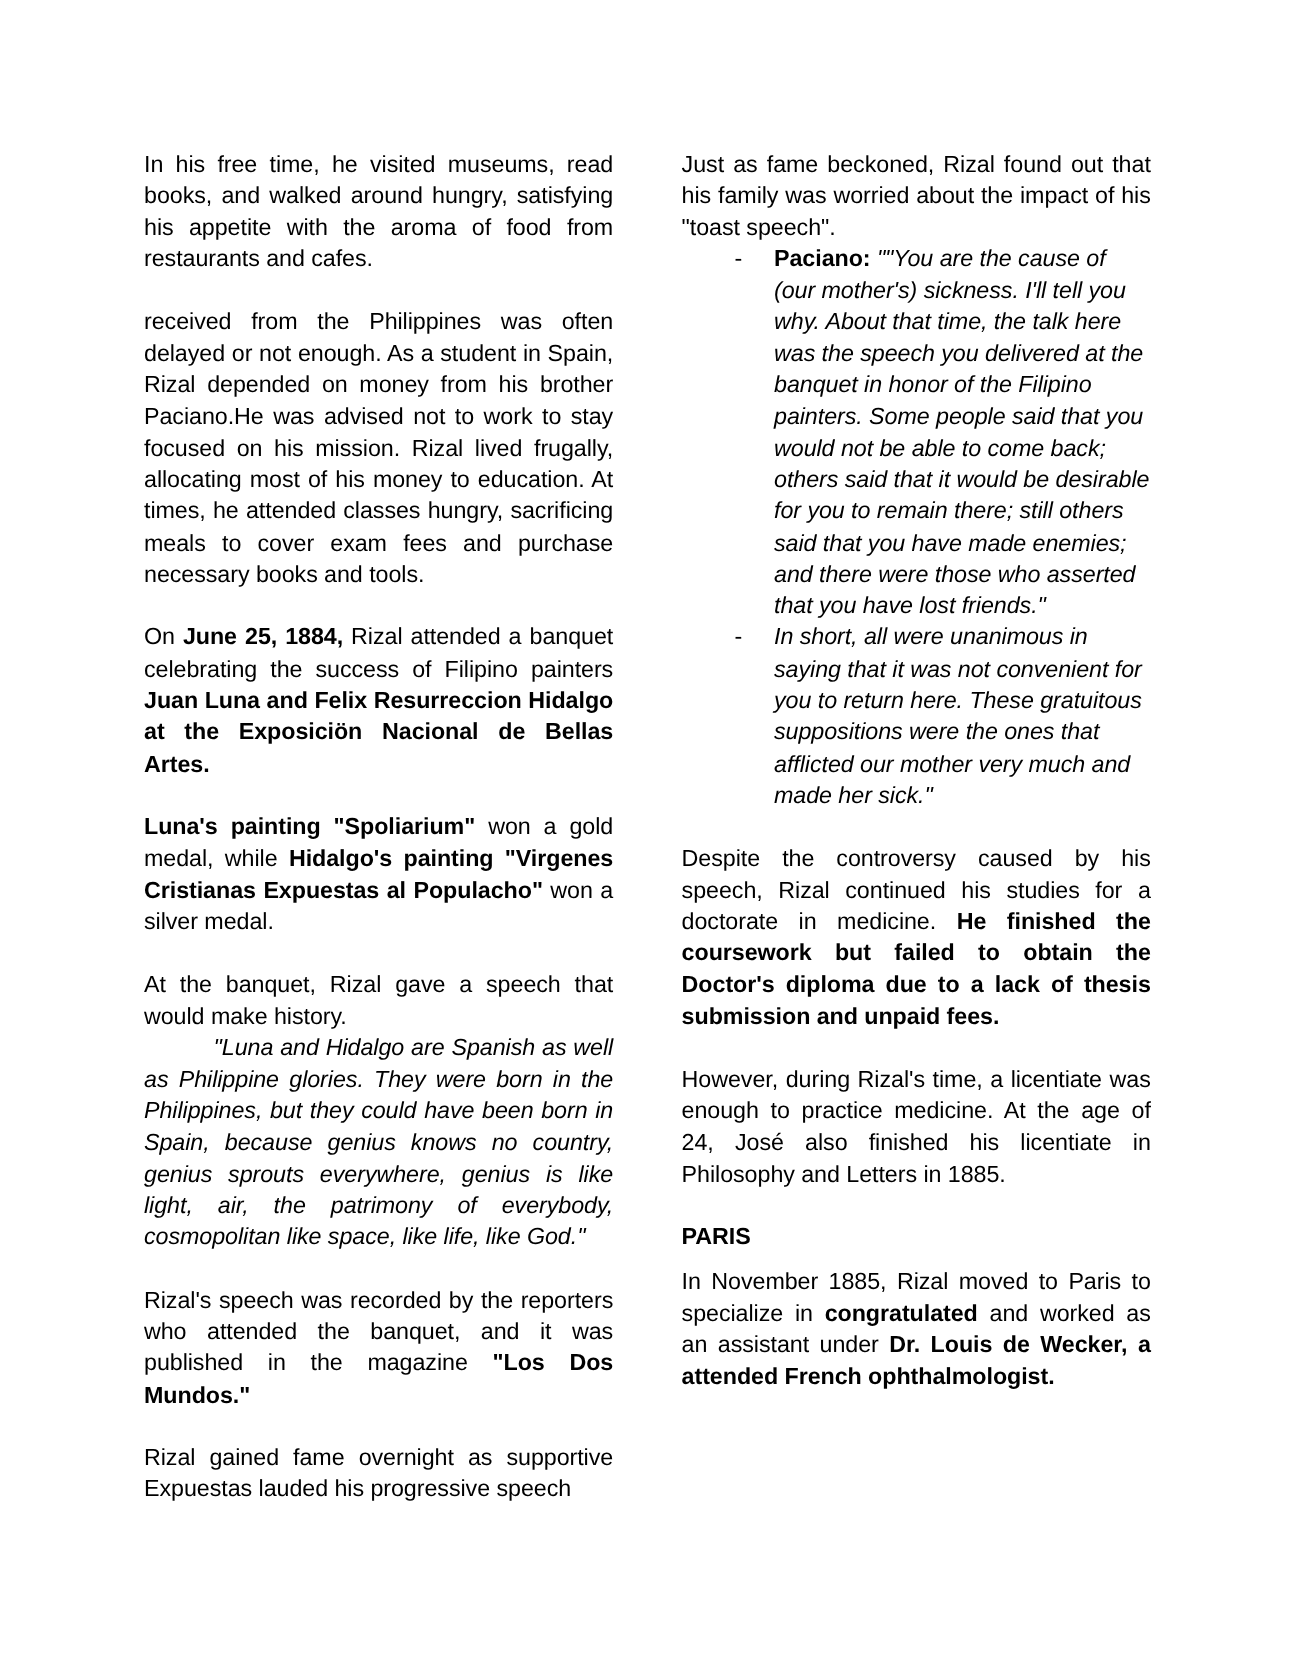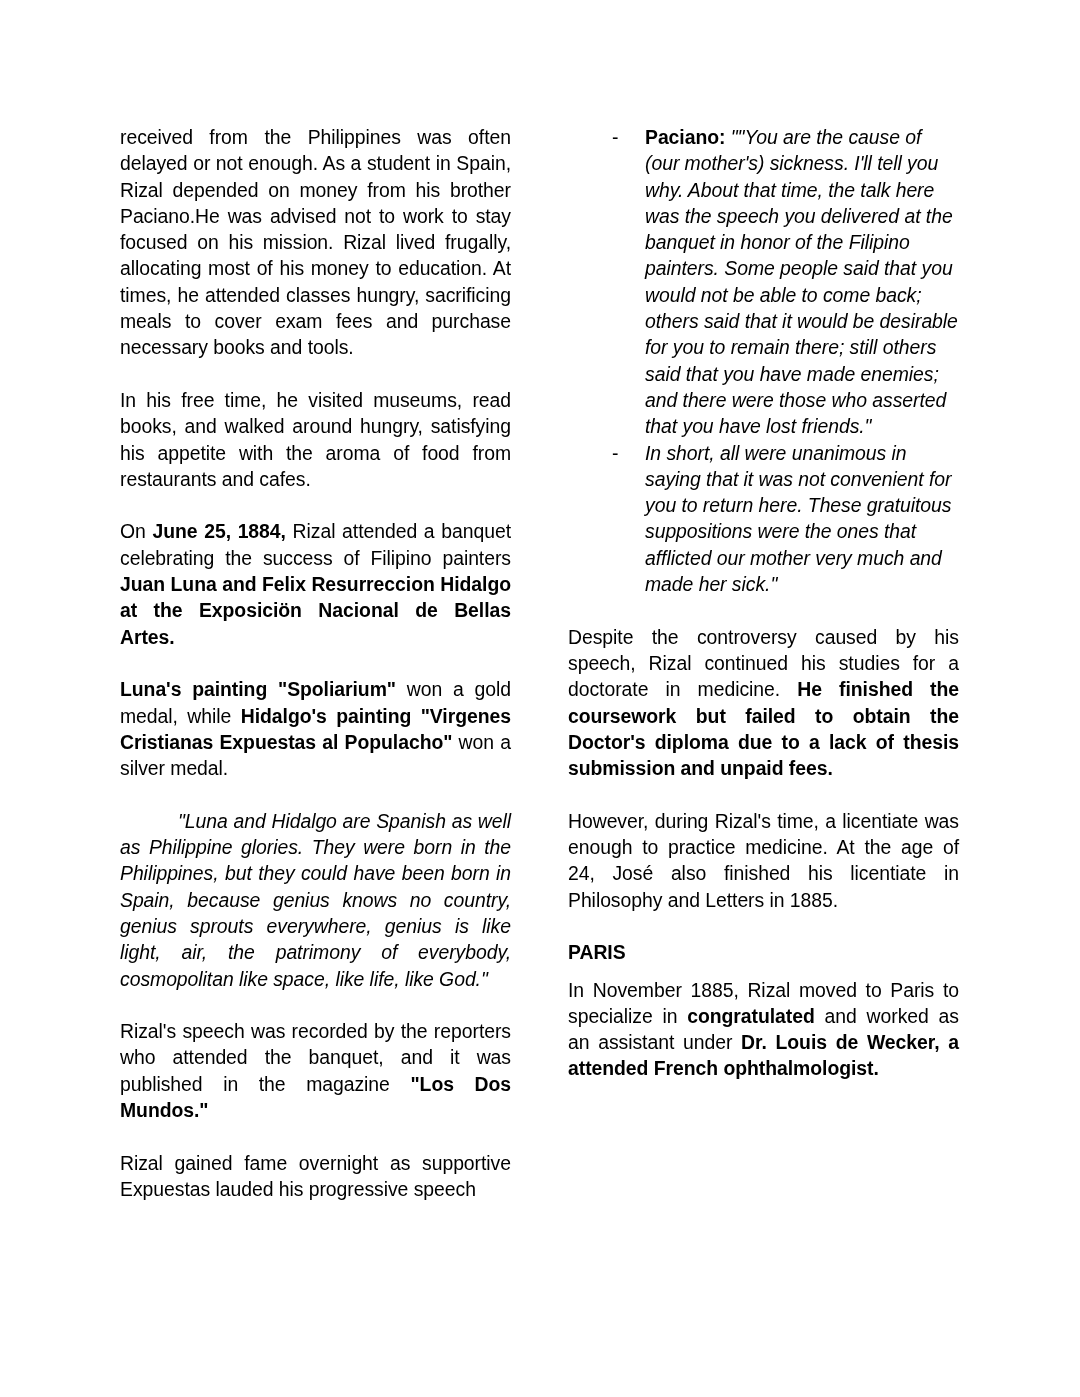--- a/index.html
+++ b/index.html
@@ -90,46 +90,48 @@
   }
 </style>
 </head>
 <body>
 
 <div class="page">
   <div class="columns">
 
     <div class="col">
 
+      <p>In his free time, he visited museums, read books, and walked around hungry, satisfying his appetite with the aroma of food from restaurants and cafes.</p>
+
       <p>received from the Philippines was often delayed or not enough. As a student in Spain, Rizal depended on money from his brother Paciano.He was advised not to work to stay focused on his mission. Rizal lived frugally, allocating most of his money to education. At times, he attended classes hungry, sacrificing meals to cover exam fees and purchase necessary books and tools.</p>
-
-      <p>In his free time, he visited museums, read books, and walked around hungry, satisfying his appetite with the aroma of food from restaurants and cafes.</p>
 
       <p>
         <span>On </span><b>June 25, 1884,</b><span> Rizal attended a banquet celebrating the success of Filipino painters </span><b>Juan Luna and Felix Resurreccion Hidalgo at the Exposiciön Nacional de Bellas Artes.</b>
       </p>
 
       <p>
         <b>Luna's painting "Spoliarium"</b><span> won a gold medal, while </span><b>Hidalgo's painting "Virgenes Cristianas Expuestas al Populacho"</b><span> won a silver medal.</span>
       </p>
 
+      <p class="tight">At the banquet, Rizal gave a speech that would make history.</p>
 
       <p class="quote">"Luna and Hidalgo are Spanish as well as Philippine glories. They were born in the Philippines, but they could have been born in Spain, because genius knows no country, genius sprouts everywhere, genius is like light, air, the patrimony of everybody, cosmopolitan like space, like life, like God."</p>
 
       <p>
         <span>Rizal's speech was recorded by the reporters who attended the banquet, and it was published in the magazine </span><b>"Los Dos Mundos."</b>
       </p>
 
       <p class="tight">Rizal gained fame overnight as supportive Expuestas lauded his progressive speech</p>
 
     </div>
 
     <div class="col">
 
 
+      <p class="tight">Just as fame beckoned, Rizal found out that his family was worried about the impact of his "toast speech".</p>
 
       <ul class="bullets">
         <li>
           <span class="dash">-</span>
           <span class="bullet-text"><span class="speaker">Paciano:</span><span> ""You are the cause of (our mother's) sickness. I'll tell you why. About that time, the talk here was the speech you delivered at the banquet in honor of the Filipino painters. Some people said that you would not be able to come back; others said that it would be desirable for you to remain there; still others said that you have made enemies; and there were those who asserted that you have lost friends."</span></span>
         </li>
         <li>
           <span class="dash">-</span>
           <span class="bullet-text"><span>In short, all were unanimous in saying that it was not convenient for you to return here. These gratuitous suppositions were the ones that afflicted our mother very much and made her sick."</span></span>
         </li>

